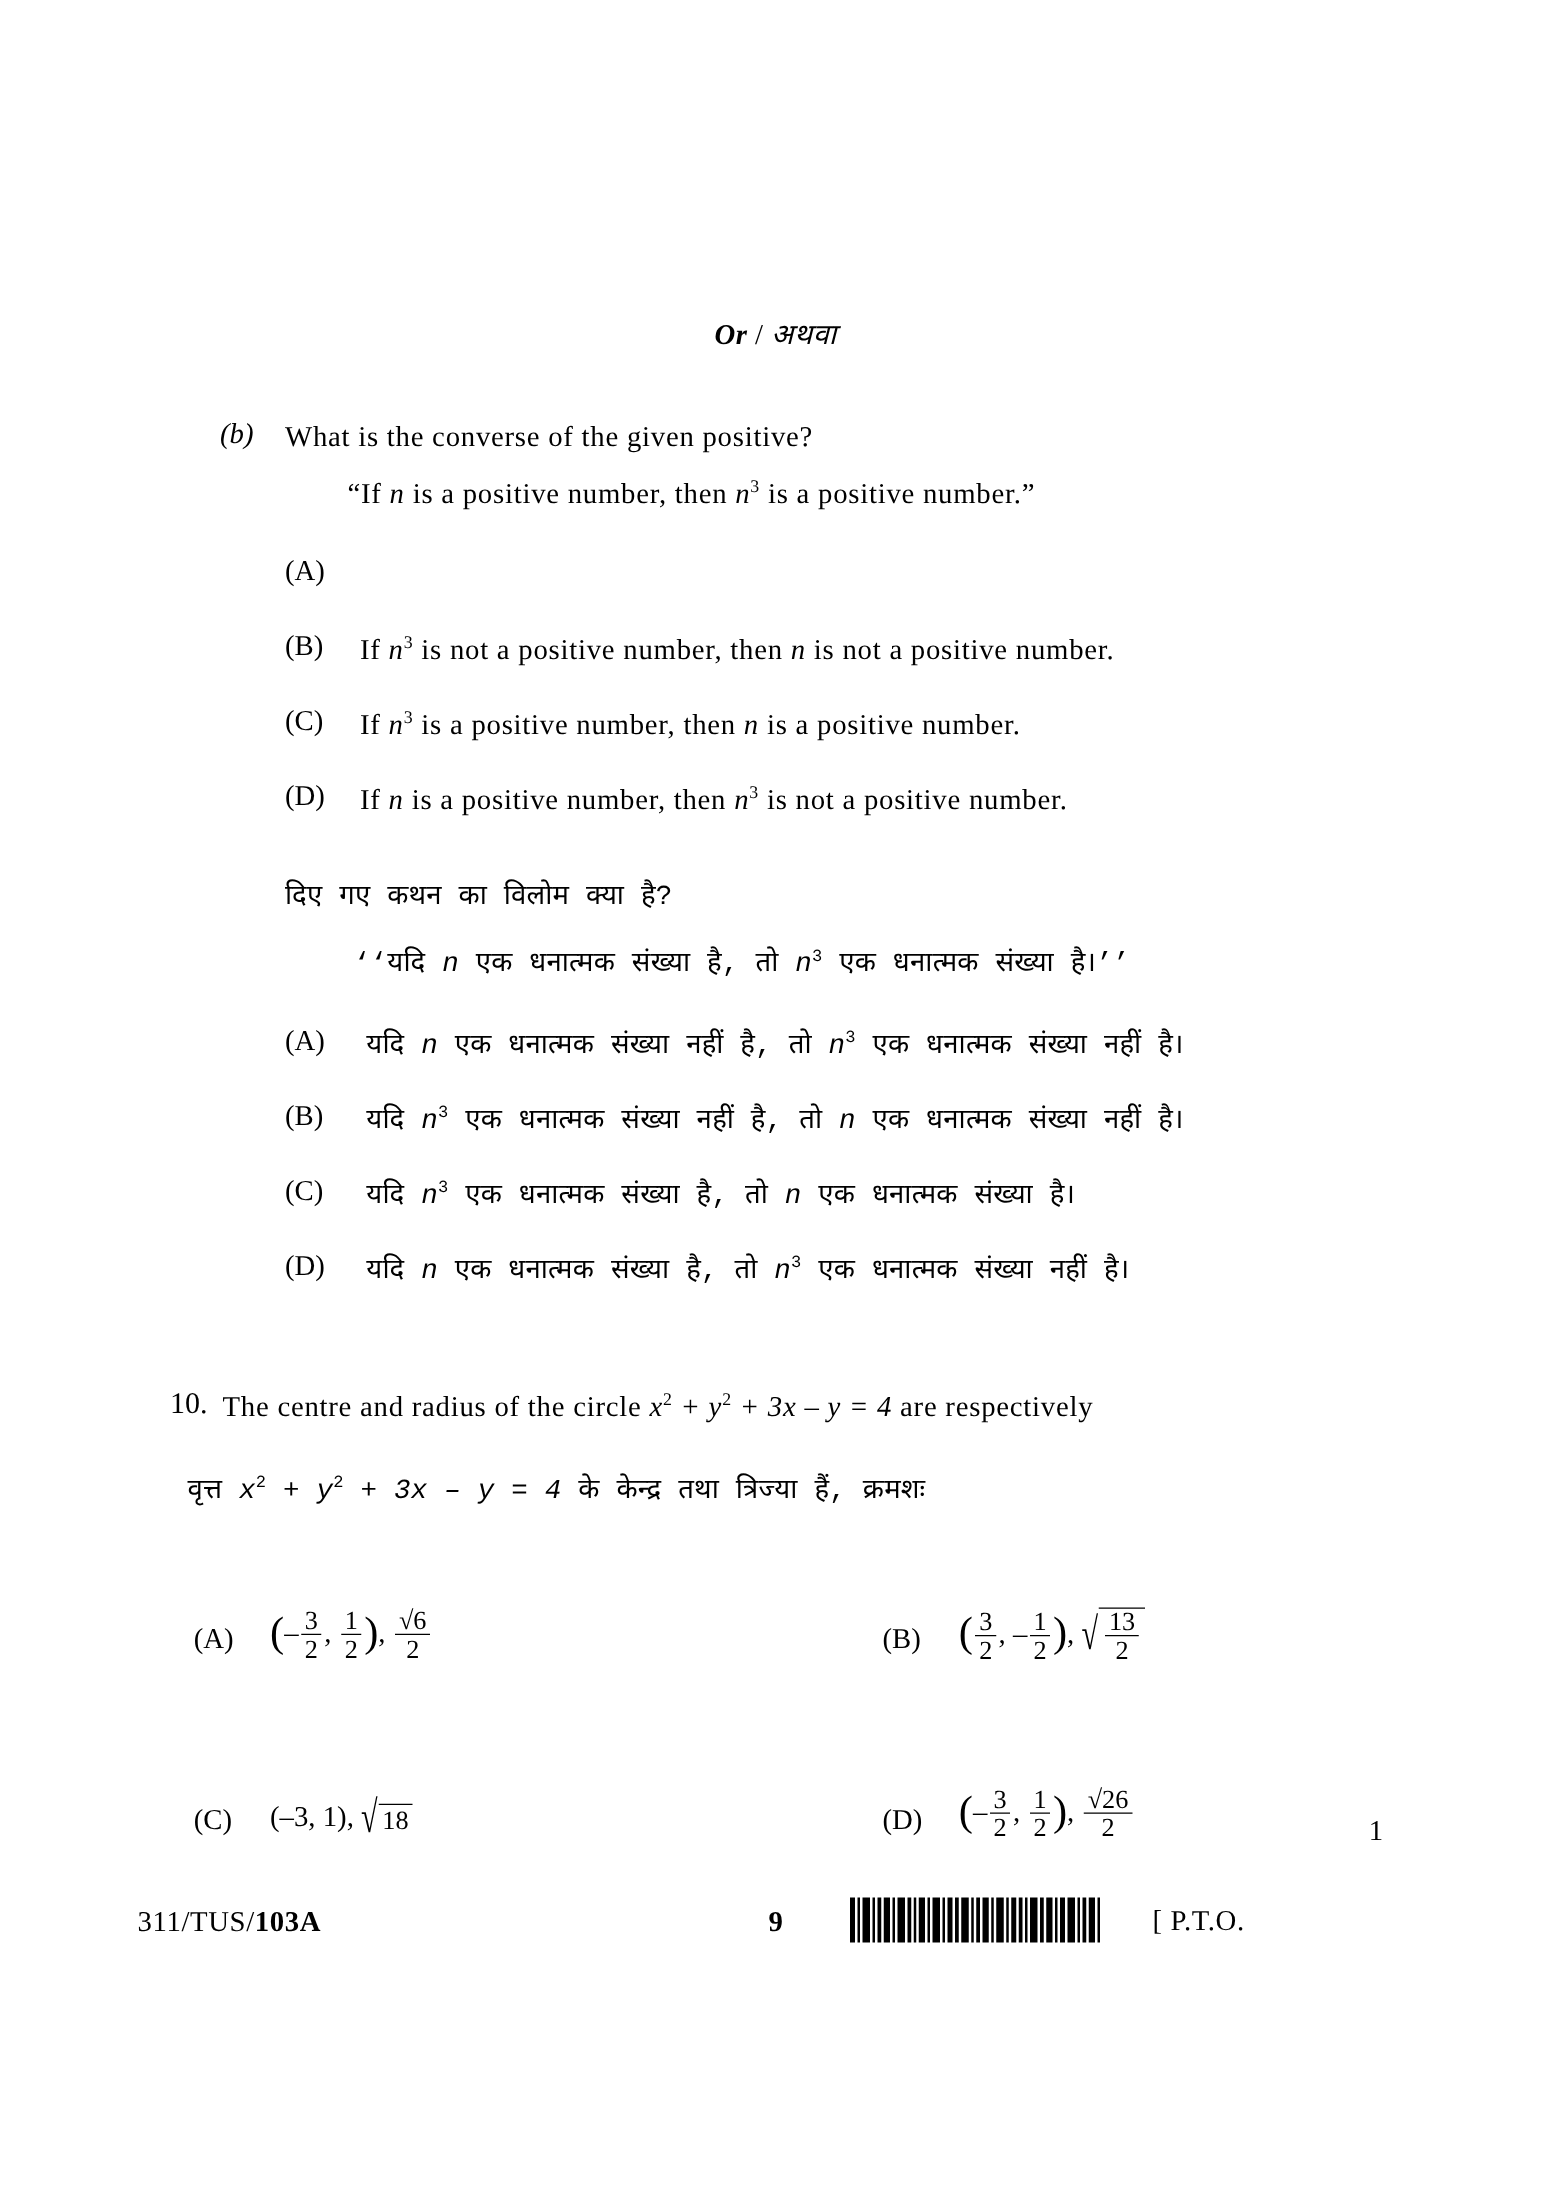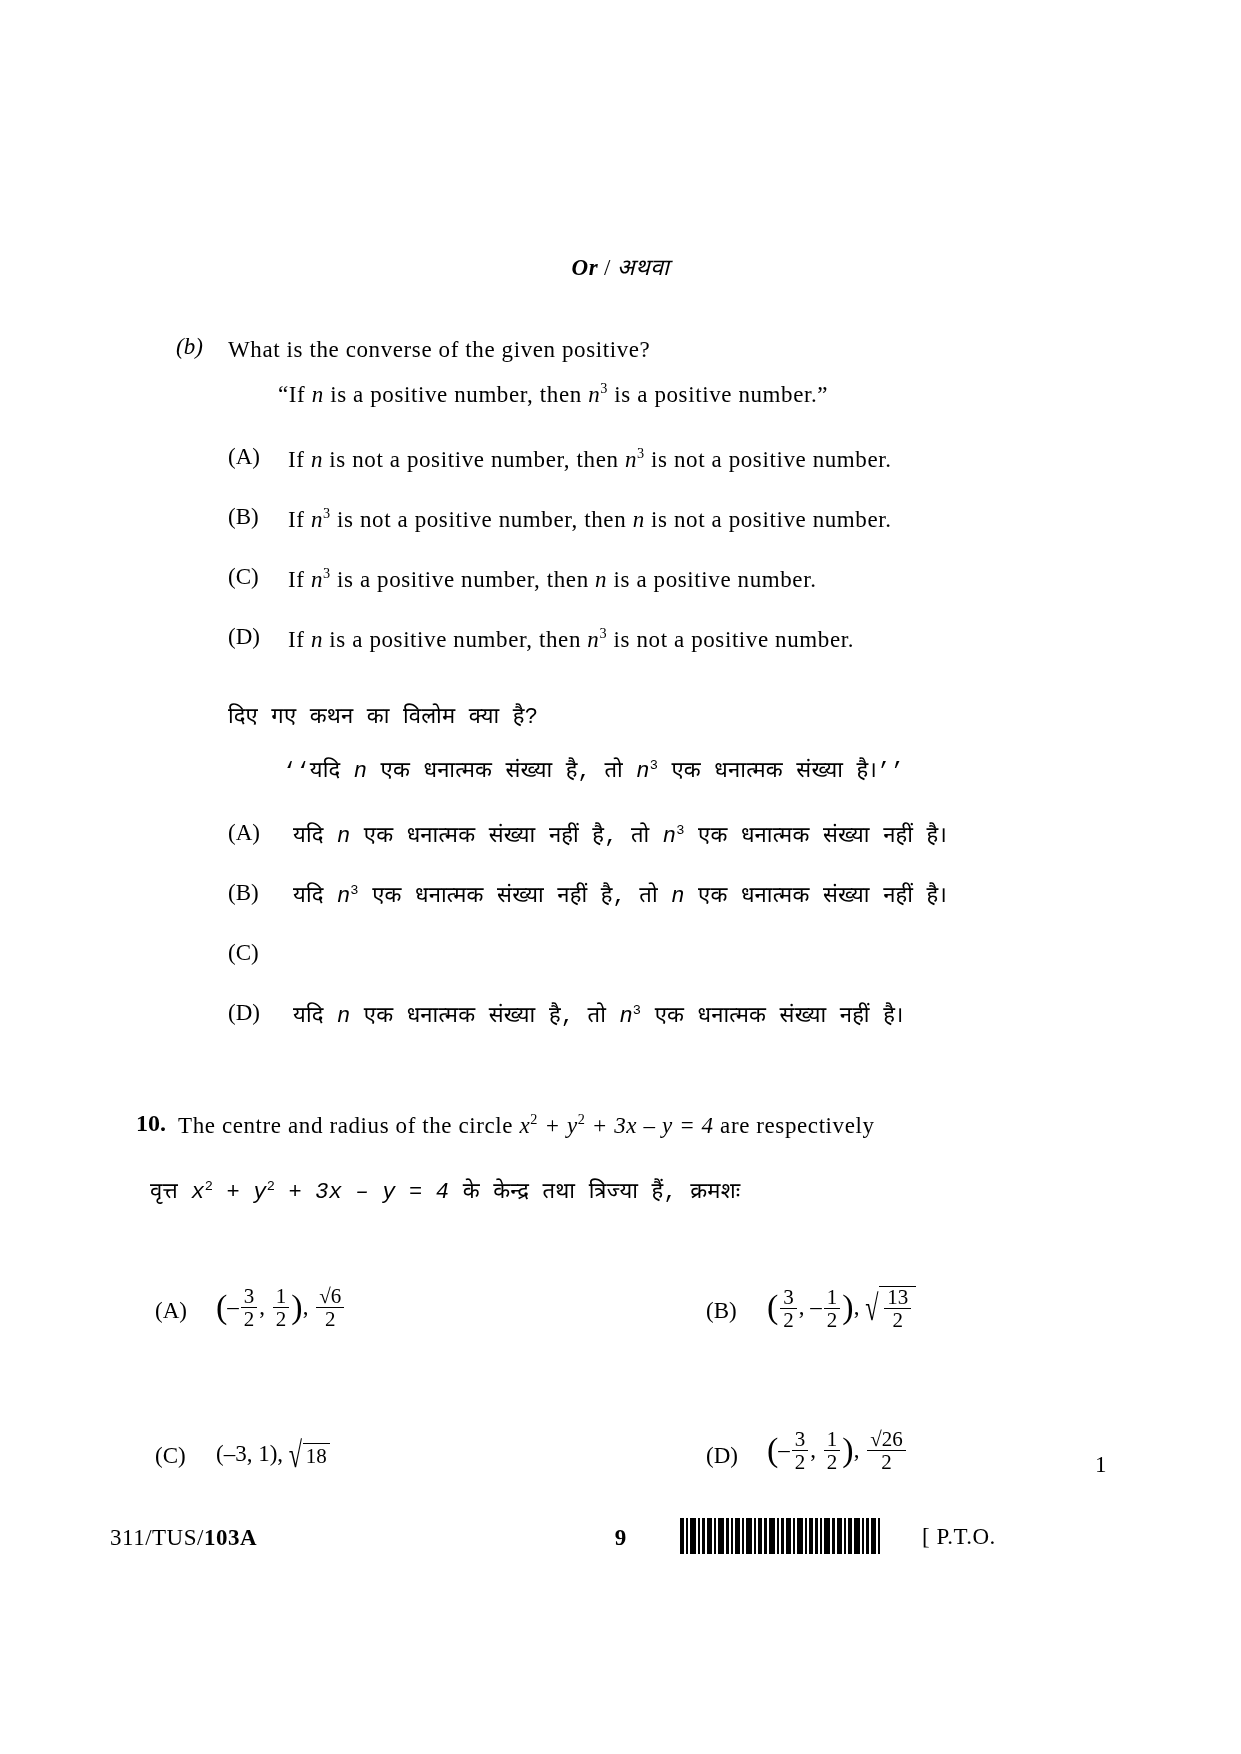--- a/index.html
+++ b/index.html
@@ -62,21 +62,21 @@
   sup.exp {
     font-size: 0.62em;
     vertical-align: super;
     font-style: normal;
   }
   .vi { font-style: italic; }
 
   
   .qnum {
     position: absolute;
-    font-weight: bold;
+    font-weight: normal;
     font-size: 24px;
   }
 
   
   .frac {
     display: inline-block;
     vertical-align: middle;
     text-align: center;
     font-size: 21px;
     line-height: 1.05;
@@ -178,23 +178,20 @@
   </div>
 
   <div class="lbl ital" style="left:176px; top:334px;">(b)</div>
   <div class="blk eng" style="left:228px; top:334px;">What is the converse of the given positive?</div>
 
   <div class="blk eng" style="left:278px; top:379px;">
     <span>“If </span><span class="vi">n</span><span> is a positive number, then </span><span class="vi">n</span><sup class="exp">3</sup><span> is a positive number.”</span>
   </div>
 
   <div class="lbl" style="left:228px; top:444px;">(A)</div>
-  <div class="blk eng" style="left:288px; top:444px;">
-    <span>If </span><span class="vi">n</span><span> is not a positive number, then </span><span class="vi">n</span><sup class="exp">3</sup><span> is not a positive number.</span>
-  </div>
 
   <div class="lbl" style="left:228px; top:504px;">(B)</div>
   <div class="blk eng" style="left:288px; top:504px;">
     <span>If </span><span class="vi">n</span><sup class="exp">3</sup><span> is not a positive number, then </span><span class="vi">n</span><span> is not a positive number.</span>
   </div>
 
   <div class="lbl" style="left:228px; top:564px;">(C)</div>
   <div class="blk eng" style="left:288px; top:564px;text-align:center;">
     <span>If </span><span class="vi">n</span><sup class="exp">3</sup><span> is a positive number, then </span><span class="vi">n</span><span> is a positive number.</span>
   </div>
@@ -214,20 +211,23 @@
   <div class="blk hin" style="left:293px; top:822px;">
     <span>यदि </span><span class="vi">n</span><span> एक धनात्मक संख्या नहीं है, तो </span><span class="vi">n</span><sup class="exp">3</sup><span> एक धनात्मक संख्या नहीं है।</span>
   </div>
 
   <div class="lbl" style="left:228px; top:880px;">(B)</div>
   <div class="blk hin" style="left:293px; top:882px;">
     <span>यदि </span><span class="vi">n</span><sup class="exp">3</sup><span> एक धनात्मक संख्या नहीं है, तो </span><span class="vi">n</span><span> एक धनात्मक संख्या नहीं है।</span>
   </div>
 
   <div class="lbl" style="left:228px; top:940px;">(C)</div>
+  <div class="blk hin" style="left:293px; top:942px;">
+    <span>यदि </span><span class="vi">n</span><sup class="exp">3</sup><span> एक धनात्मक संख्या है, तो </span><span class="vi">n</span><span> एक धनात्मक संख्या है।</span>
+  </div>
 
   <div class="lbl" style="left:228px; top:1000px;">(D)</div>
   <div class="blk hin" style="left:293px; top:1002px;">
     <span>यदि </span><span class="vi">n</span><span> एक धनात्मक संख्या है, तो </span><span class="vi">n</span><sup class="exp">3</sup><span> एक धनात्मक संख्या नहीं है।</span>
   </div>
 
   <div class="qnum" style="left:136px; top:1110px;">10.</div>
   <div class="blk eng" style="left:178px; top:1110px;">
     <span>The centre and radius of the circle </span><span class="vi">x<sup class="exp">2</sup> + y<sup class="exp">2</sup> + 3x – y = 4</span><span> are respectively</span>
   </div>

